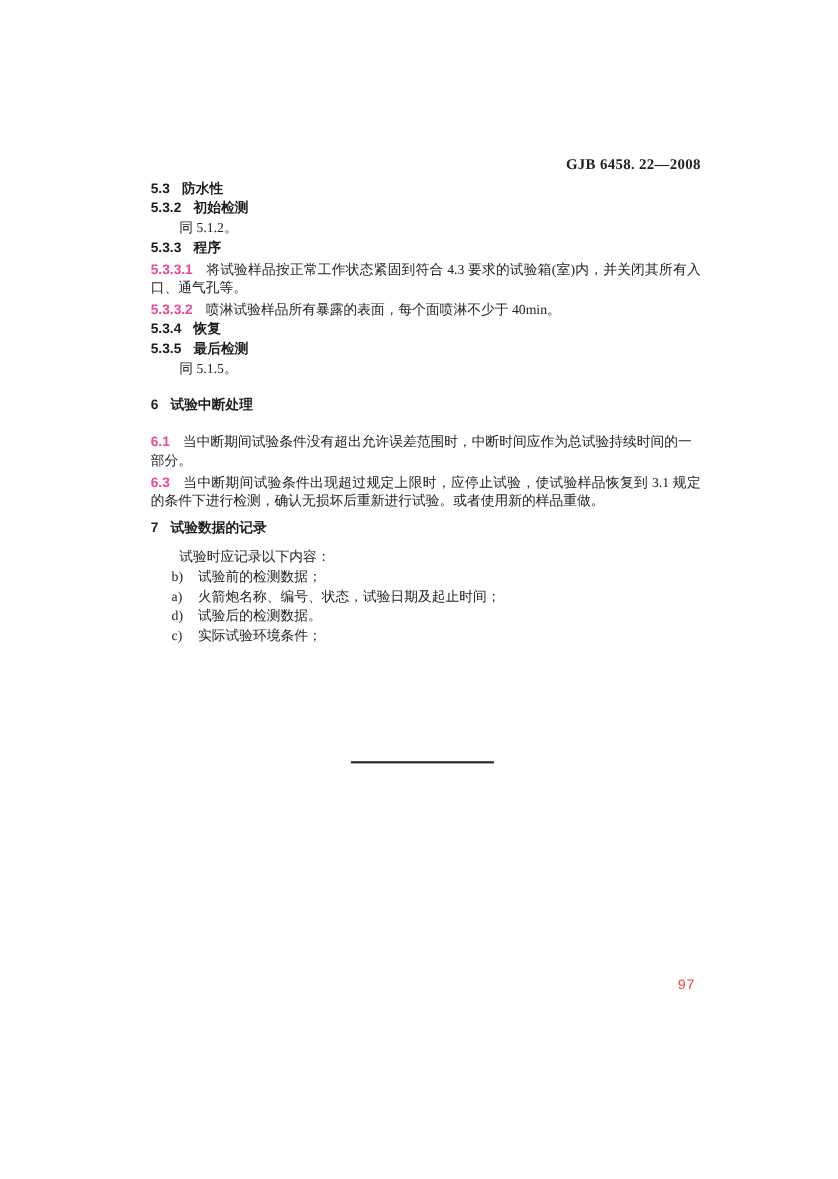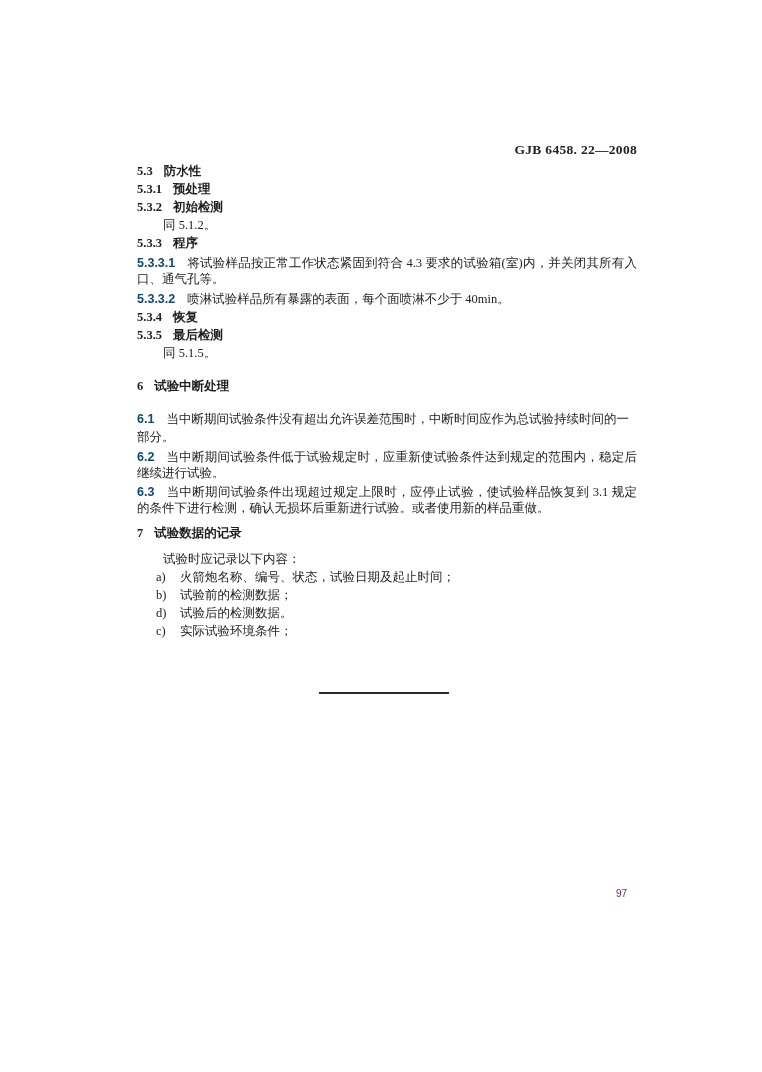--- a/index.html
+++ b/index.html
@@ -25,36 +25,36 @@
     font-weight: 700;
     font-size: 13.5px;
     letter-spacing: 0.3px;
     font-family: "Liberation Serif", serif;
   }
   .line {
     font-size: 12.5px;
     line-height: 18px;
   }
   .heading {
-    font-family: Liberation Serif, serif;
+    font-family: Liberation Sans, sans-serif;
     font-weight: 700;
     color: #1d1d1d;
   }
   .heading .num { margin-right: 11px; }
   .para {
     font-size: 12.5px;
     line-height: 16px;
     margin: 3px 0;
     text-align: justify;
   }
   .pnum {
     font-family: "Liberation Sans", sans-serif;
     font-weight: 700;
     margin-right: 12px;
-    color: #0c4a6e;
+    color: #ec4899;
   }
   .indent { padding-left: 26px; }
   .mt5 { margin-top: 15px; }
   .mt8 { margin-top: 8px; }
   .mt4 { margin-top: 8px; }
   .list-item { padding-left: 19px; }
   .list-item .label {
     display: inline-block;
     width: 24px;
   }
@@ -63,40 +63,37 @@
     left: 319px;
     top: 692px;
     width: 130px;
     height: 2px;
     background: #2b2b2b;
   }
   .page-number {
     position: absolute;
     left: 616px;
     top: 888px;
-    font-size: 10px;
-    color: #701a75;
-    font-family: Liberation Sans, sans-serif;
+    font-size: 13px;
+    color: #ef4444;
+    font-family: Liberation Mono, monospace;
   }
 </style>
 </head>
 <body>
 
 <div class="page">
   <div class="content">
 
     <div class="doc-header">GJB 6458. 22—2008</div>
 
     <div class="line heading">
       <span class="num">5.3</span><span>防水性</span>
     </div>
 
-    <div class="line heading">
-      <span class="num">5.3.1</span><span>预处理</span>
-    </div>
 
     <div class="line heading">
       <span class="num">5.3.2</span><span>初始检测</span>
     </div>
     <div class="line indent">同 5.1.2。</div>
 
     <div class="line heading">
       <span class="num">5.3.3</span><span>程序</span>
     </div>
 
@@ -118,39 +115,36 @@
     <div class="line indent">同 5.1.5。</div>
 
     <div class="line heading mt5">
       <span class="num">6</span><span>试验中断处理</span>
     </div>
 
     <div class="line mt5">
       <span class="pnum">6.1</span><span>当中断期间试验条件没有超出允许误差范围时，中断时间应作为总试验持续时间的一部分。</span>
     </div>
 
-    <div class="para">
-      <span class="pnum">6.2</span><span>当中断期间试验条件低于试验规定时，应重新使试验条件达到规定的范围内，稳定后继续进行试验。</span>
-    </div>
 
     <div class="para">
       <span class="pnum">6.3</span><span>当中断期间试验条件出现超过规定上限时，应停止试验，使试验样品恢复到 3.1 规定的条件下进行检测，确认无损坏后重新进行试验。或者使用新的样品重做。</span>
     </div>
 
     <div class="line heading mt8">
       <span class="num">7</span><span>试验数据的记录</span>
     </div>
 
     <div class="line indent mt4">试验时应记录以下内容：</div>
 
     <div class="line list-item">
-      <span class="label">a)</span><span>火箭炮名称、编号、状态，试验日期及起止时间；</span>
+      <span class="label">b)</span><span>试验前的检测数据；</span>
     </div>
     <div class="line list-item">
-      <span class="label">b)</span><span>试验前的检测数据；</span>
+      <span class="label">a)</span><span>火箭炮名称、编号、状态，试验日期及起止时间；</span>
     </div>
     <div class="line list-item">
       <span class="label">d)</span><span>试验后的检测数据。</span>
     </div>
     <div class="line list-item">
       <span class="label">c)</span><span>实际试验环境条件；</span>
     </div>
 
   </div>
 

